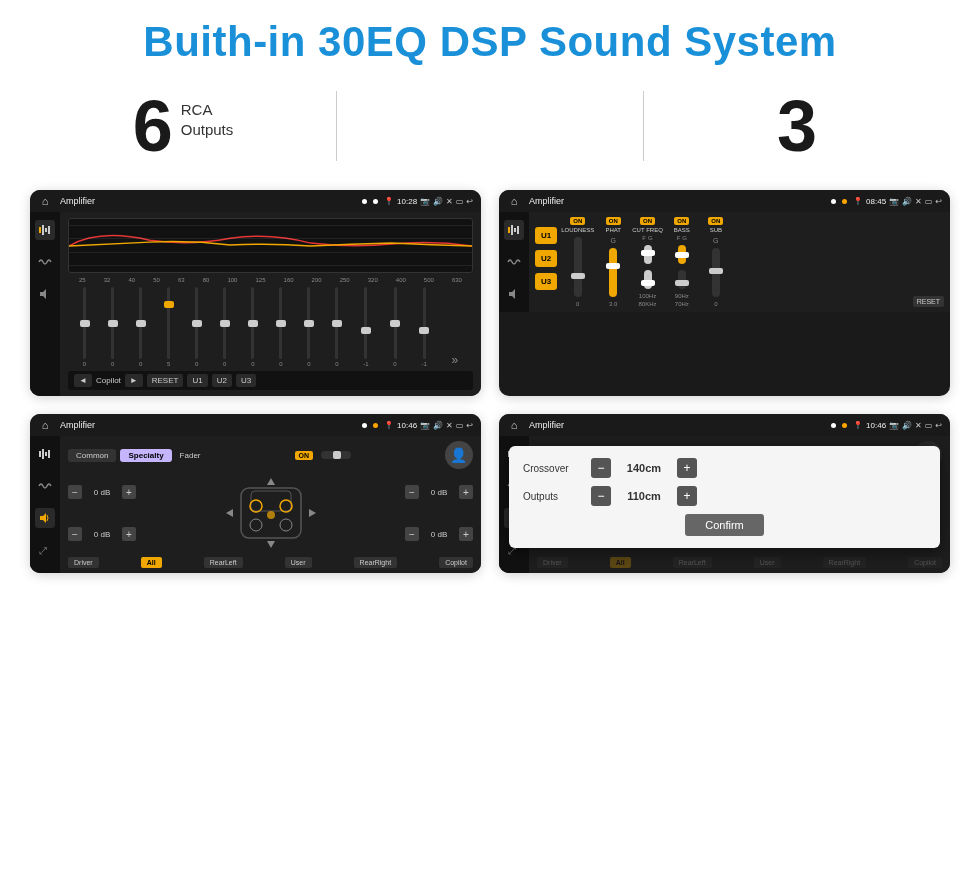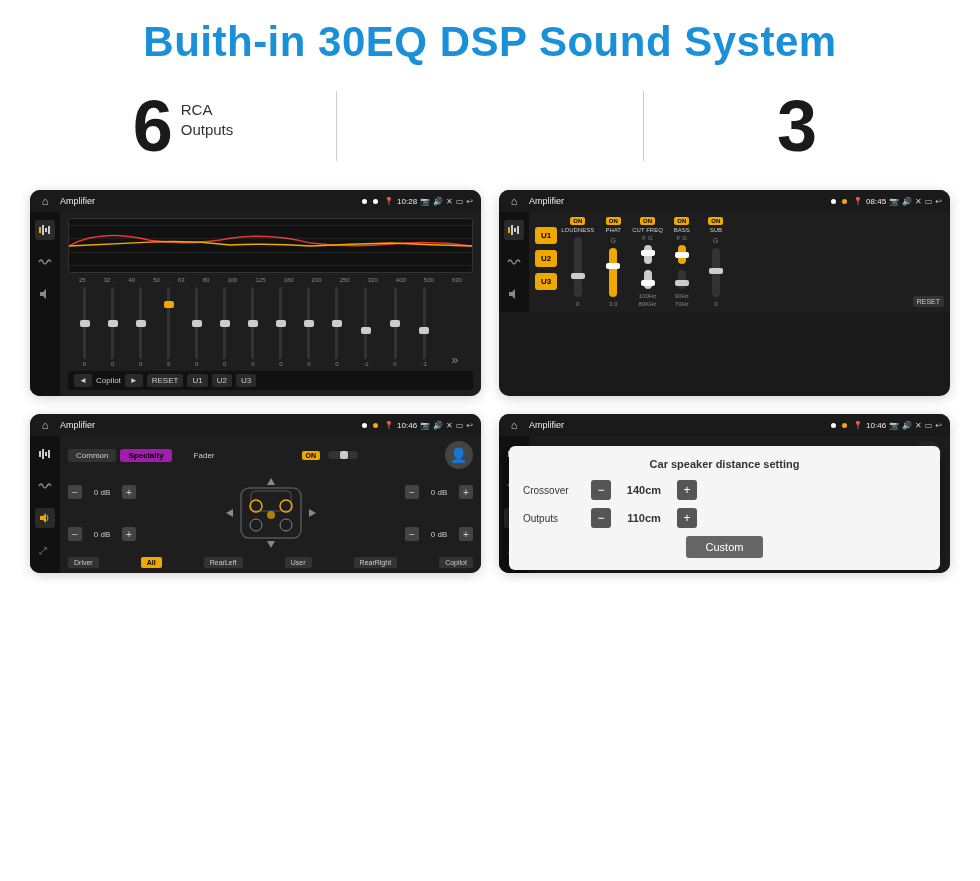--- a/index.html
+++ b/index.html
@@ -346,37 +346,37 @@
     }
     .fader-tab {
       font-size: 8px;
       color: #ccc;
       background: #333;
       border-radius: 3px;
       padding: 2px 8px;
       cursor: pointer;
     }
     .fader-tab.active {
-      background: #a21caf;
+      background: #c4b5fd;
       color: #000;
       font-weight: bold;
     }
     .fader-on-badge {
       background: #f0a800;
       color: #000;
       font-size: 7px;
       font-weight: bold;
       border-radius: 2px;
       padding: 1px 4px;
       margin-left: auto;
     }
     .fader-label {
       font-size: 8px;
       color: #ccc;
-      margin-left: 18px;
+      margin-left: 4px;
     }
     .fader-avatar {
       width: 28px;
       height: 28px;
       border-radius: 50%;
       background: #444;
       display: flex;
       align-items: center;
       justify-content: center;
       color: #ccc;
@@ -1007,34 +1007,33 @@
           <div class="fader-bottom-btn">Driver</div>
           <div class="fader-bottom-btn orange">All</div>
           <div class="fader-bottom-btn">RearLeft</div>
           <div class="fader-bottom-btn">User</div>
           <div class="fader-bottom-btn">RearRight</div>
           <div class="fader-bottom-btn">Copilot</div>
         </div>
       </div>
 
       <div class="dist-overlay">
-        <div class="dist-title">Car speaker distance setting</div>
 
         <div class="dist-row">
           <span class="dist-row-label">Crossover</span>
           <div class="dist-minus">−</div>
           <span class="dist-value">140cm</span>
           <div class="dist-plus">+</div>
         </div>
 
         <div class="dist-row">
           <span class="dist-row-label">Outputs</span>
           <div class="dist-minus">−</div>
           <span class="dist-value">110cm</span>
           <div class="dist-plus">+</div>
         </div>
 
-        <div class="dist-confirm-btn">Custom</div>
+        <div class="dist-confirm-btn">Confirm</div>
       </div>
     </div>
   </div>
 
 </div>
 
 </body></html>

